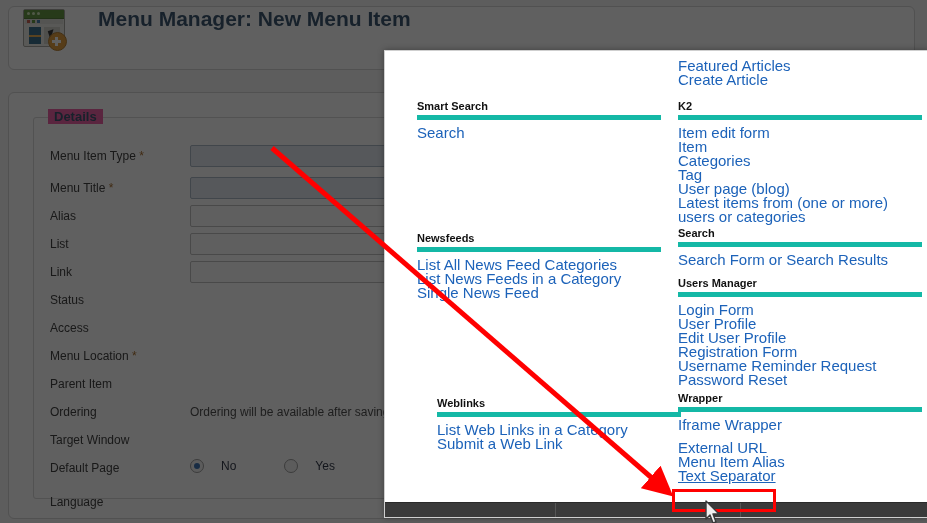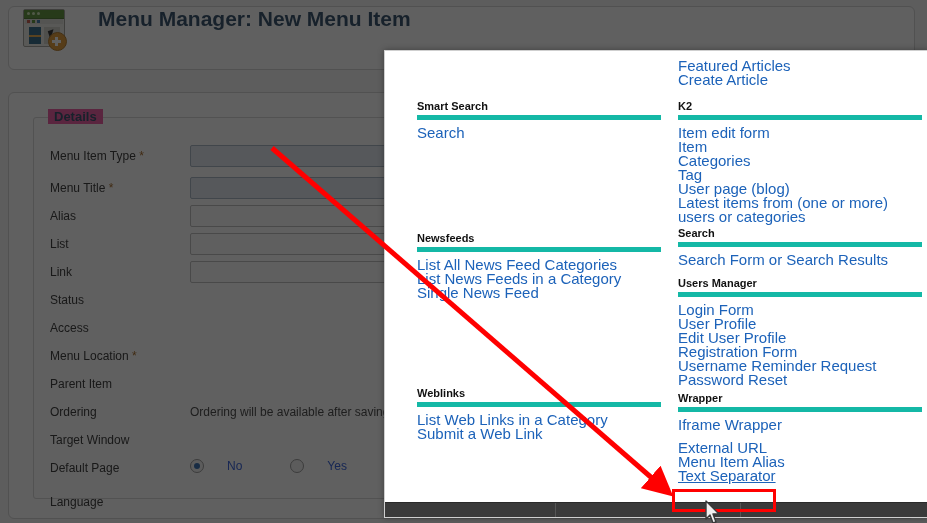--- a/index.html
+++ b/index.html
@@ -60,21 +60,21 @@
     border:1px solid #b8b8b8;background:#fbfbfb;border-radius:2px;
   }
   .finput.hl{background:#dfe6ee;border-color:#9fadbd;}
   .fstatic{position:absolute;left:156px;top:5px;color:#333;white-space:nowrap;}
   .radio-wrap{position:absolute;left:156px;top:3px;display:flex;align-items:center;}
   .radio{
     width:12px;height:12px;border-radius:50%;border:1px solid #8e8e8e;background:#f3f3f3;
     display:inline-block;position:relative;vertical-align:middle;
   }
   .radio.on:after{content:"";position:absolute;left:3px;top:3px;width:6px;height:6px;border-radius:50%;background:#1f5fa8;}
-  .radio-lbl{margin-left:23px;color:#1d4ed8;}
+  .radio-lbl{margin-left:17px;color:#0f172a;}
   .radio-grp{display:flex;align-items:center;margin-right:48px;}
 
   
   #dim{position:absolute;inset:0;background:rgba(20,20,20,0.68);}
 
   
   #modal{
     position:absolute;left:384px;top:50px;width:543px;height:466px;
     background:#ffffff;border:1px solid #cfcfcf;
     box-shadow:0 0 6px rgba(0,0,0,.35);
@@ -216,21 +216,21 @@
         <div class="abs" style="top: 48px;">
           <div class="grp-title">Smart Search</div>
           <a class="lnk" href="#">Search</a>
         </div>
         <div class="abs" style="top: 180px;">
           <div class="grp-title">Newsfeeds</div>
           <a class="lnk" href="#">List All News Feed Categories</a>
           <a class="lnk" href="#">List News Feeds in a Category</a>
           <a class="lnk" href="#">Single News Feed</a>
         </div>
-        <div class="abs" style="top: 335px;">
+        <div class="abs" style="top: 345px; margin-left: 20px;">
           <div class="grp-title">Weblinks</div>
           <a class="lnk" href="#">List Web Links in a Category</a>
           <a class="lnk" href="#">Submit a Web Link</a>
         </div>
       </div>
     <div class="col" id="col-right">
         <div class="abs" style="top: 8px;">
           <a class="lnk" href="#">Featured Articles</a>
           <a class="lnk" href="#">Create Article</a>
         </div>

